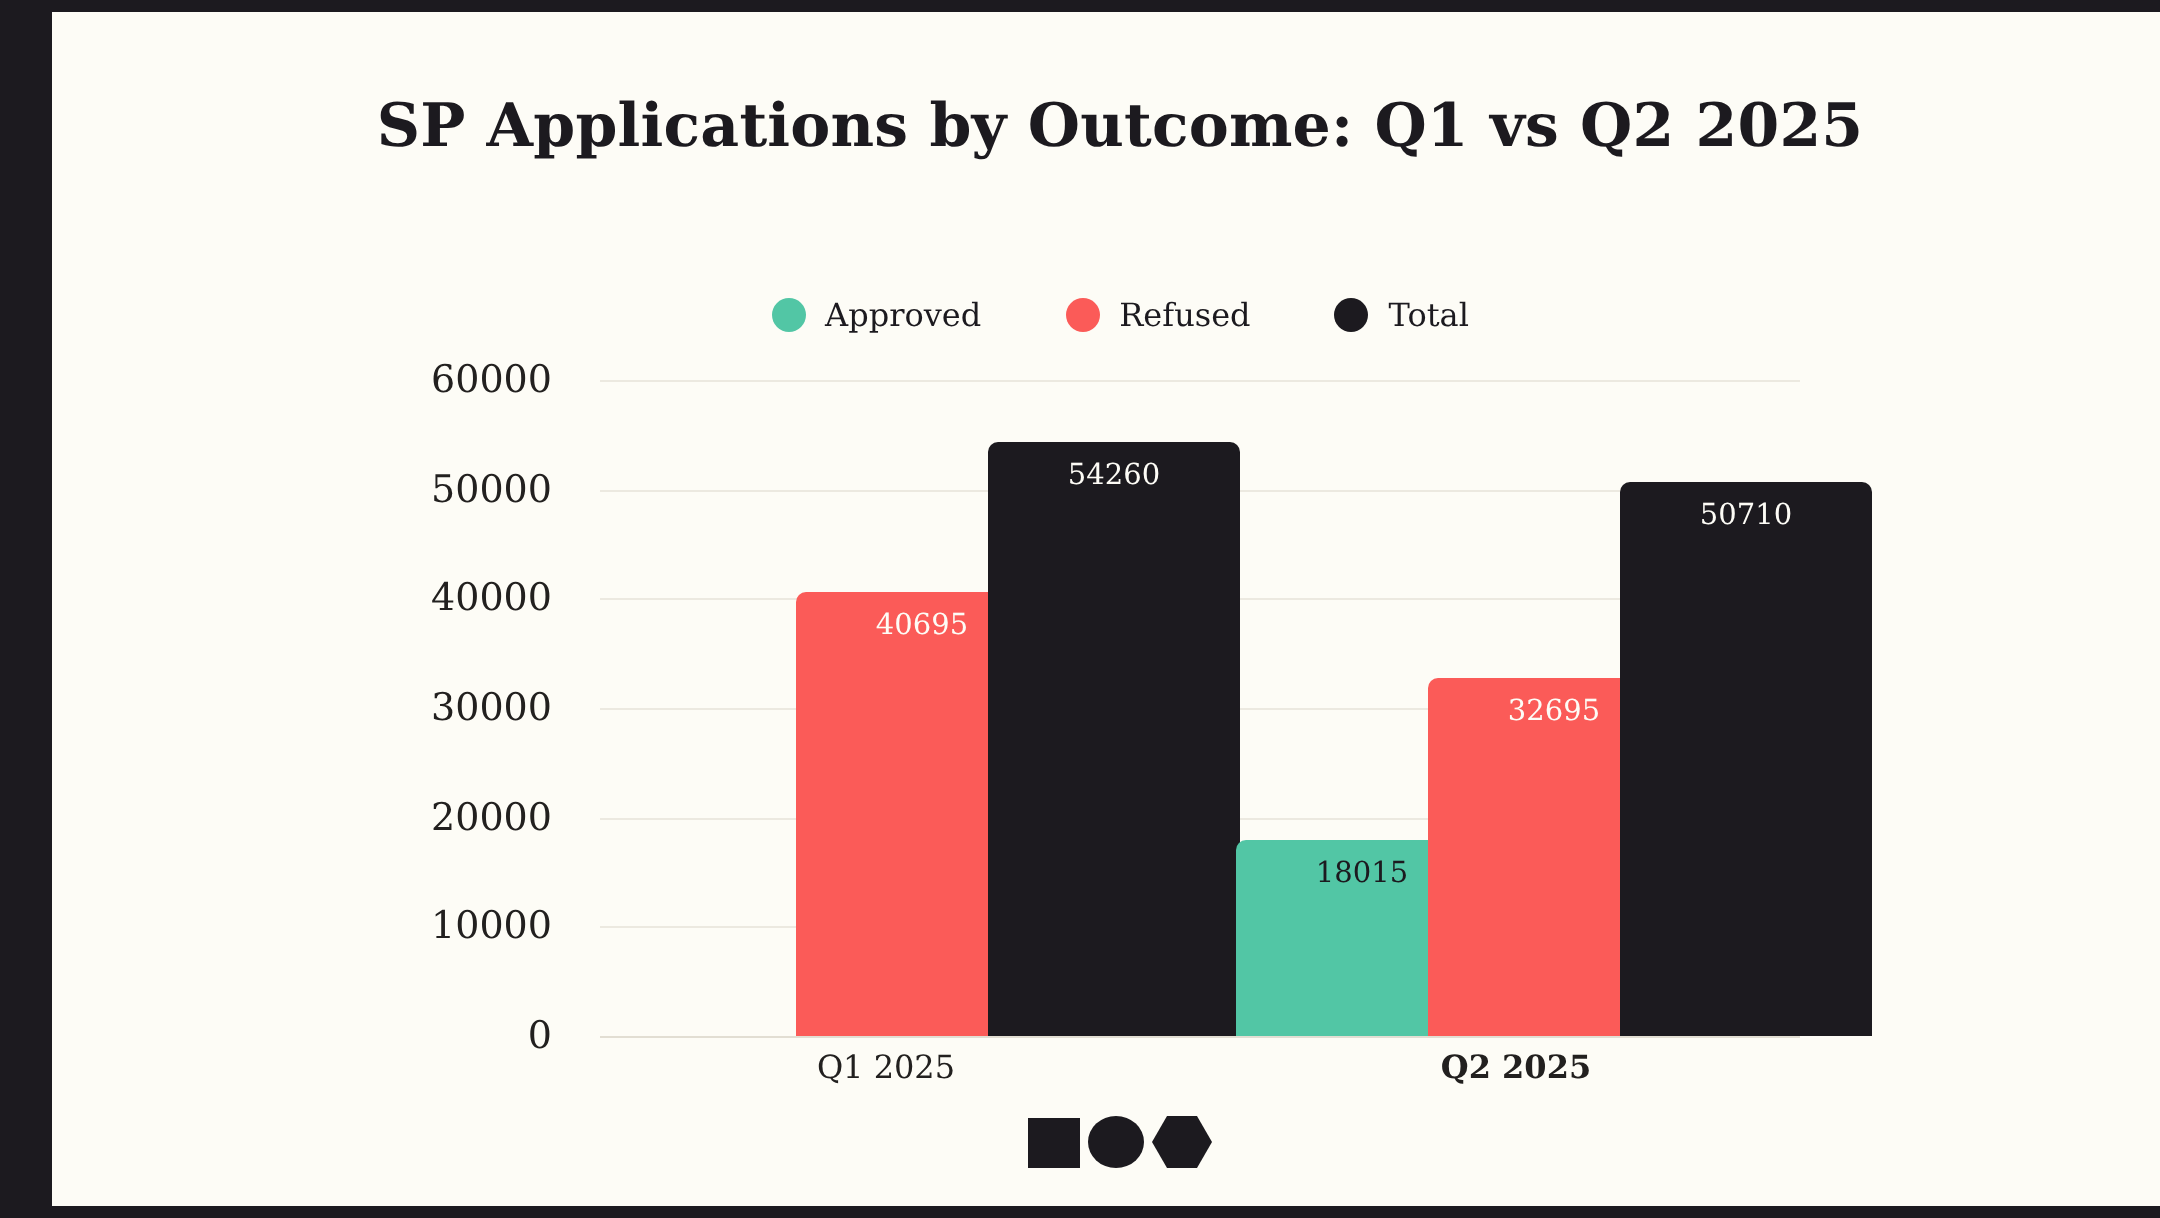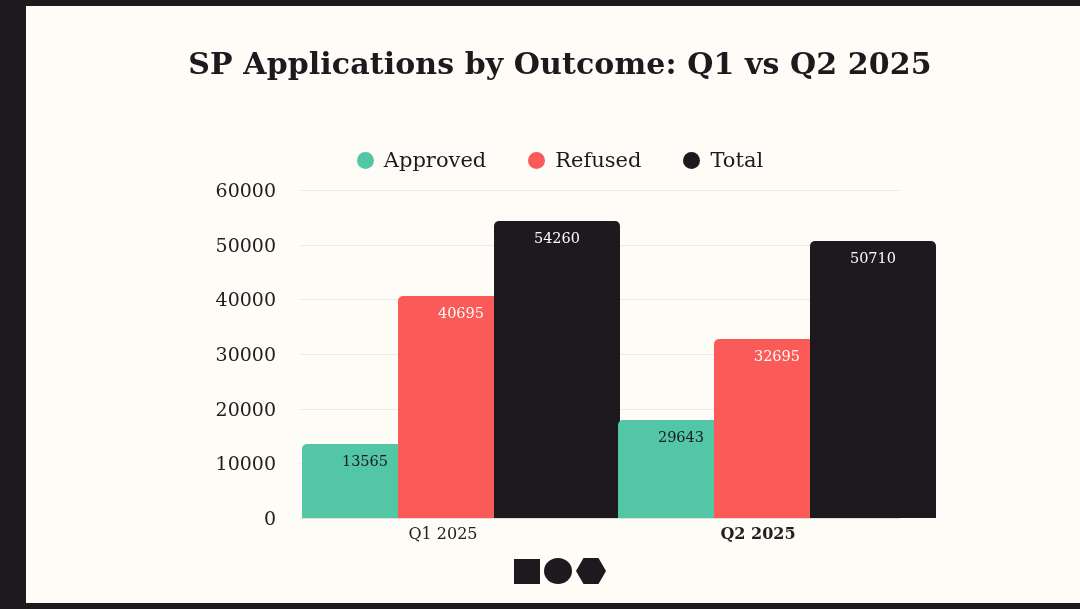--- a/index.html
+++ b/index.html
@@ -54,21 +54,21 @@
     align-items: center;
     gap: 10px;
   }
   .legend-dot {
     width: 17px;
     height: 17px;
     border-radius: 50%;
     display: block;
   }
   .legend-label {
-    font-size: 21px;
+    font-size: 16px;
     color: #1c1a1f;
     font-family: "DejaVu Serif", "Liberation Serif", serif;
     white-space: nowrap;
   }
 
   
   #plot-area {
     position: absolute;
     left: 274px;
     top: 184px;
@@ -196,32 +196,29 @@
 
   <div id="plot-area">
     <div class="gridline" style="top:0px"></div>
     <div class="gridline" style="top:54.67px"></div>
     <div class="gridline" style="top:109.33px"></div>
     <div class="gridline" style="top:164px"></div>
     <div class="gridline" style="top:218.67px"></div>
     <div class="gridline" style="top:273.33px"></div>
     <div class="gridline baseline" style="top:328px"></div>
 
-    <div class="bar" style="left:2px; width:90px; height:74.16px; background:#52c6a5">
-      <span class="bar-value dark">13565</span>
-    </div>
     <div class="bar" style="left:98px; width:90px; height:222.47px; background:#fb5b58">
       <span class="bar-value light">40695</span>
     </div>
     <div class="bar" style="left:194px; width:90px; height:296.62px; background:#1c1a1f">
       <span class="bar-value light">54260</span>
     </div>
 
     <div class="bar" style="left:318px; width:90px; height:98.48px; background:#52c6a5">
-      <span class="bar-value dark">29643</span>
+      <span class="bar-value dark">18015</span>
     </div>
     <div class="bar" style="left:414px; width:90px; height:178.73px; background:#fb5b58">
       <span class="bar-value light">32695</span>
     </div>
     <div class="bar" style="left:510px; width:90px; height:277.21px; background:#1c1a1f">
       <span class="bar-value light">50710</span>
     </div>
   </div>
 
   <div class="xtick" style="left:274px; width:286px;">Q1 2025</div>

